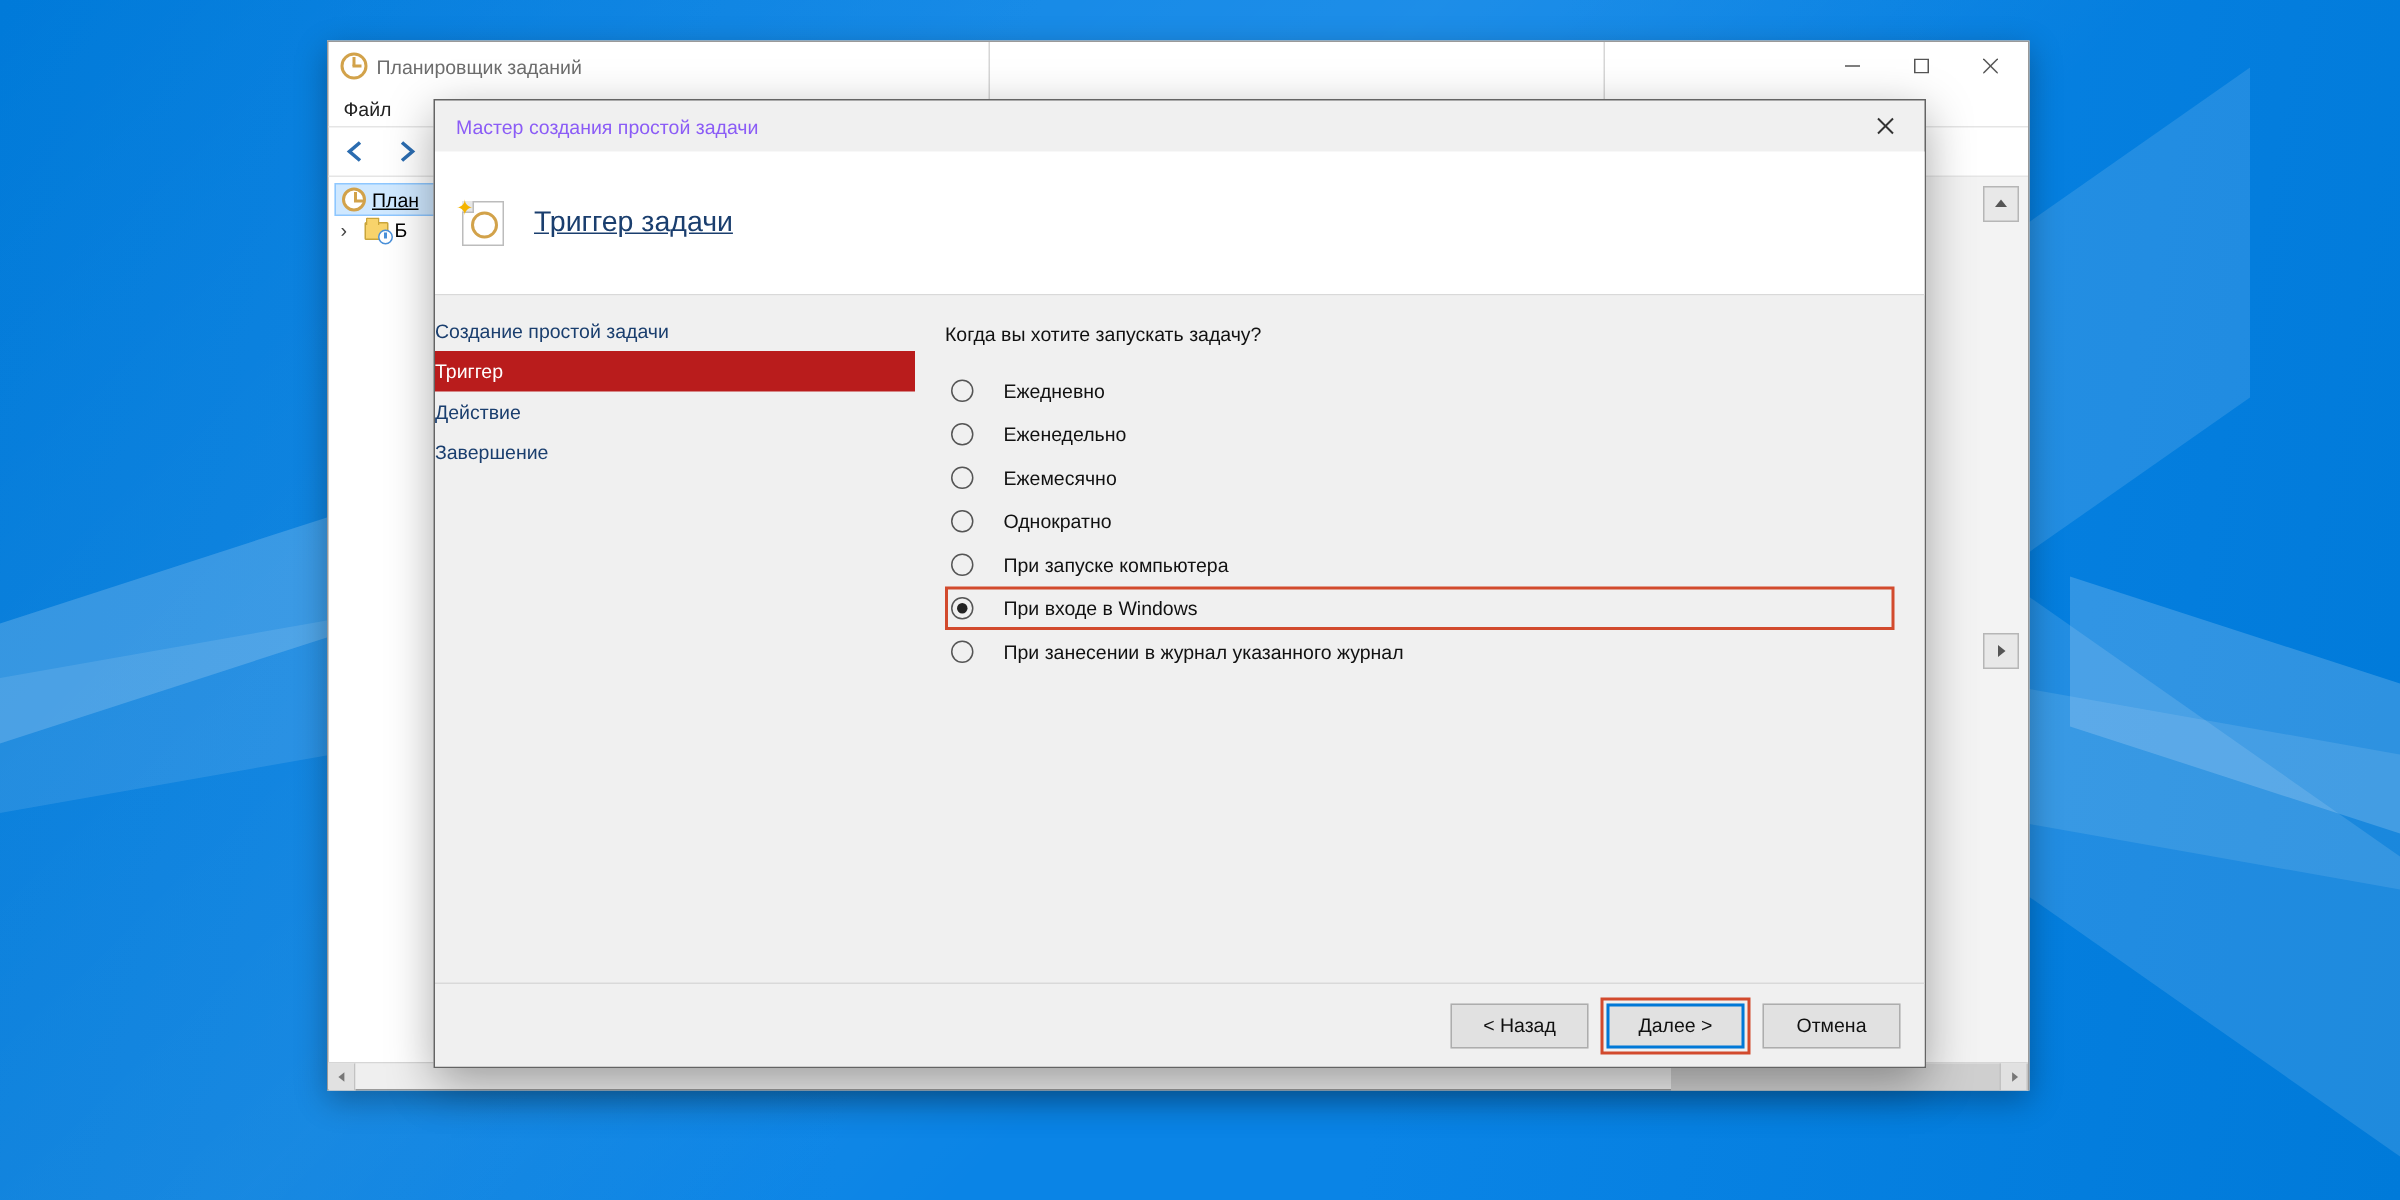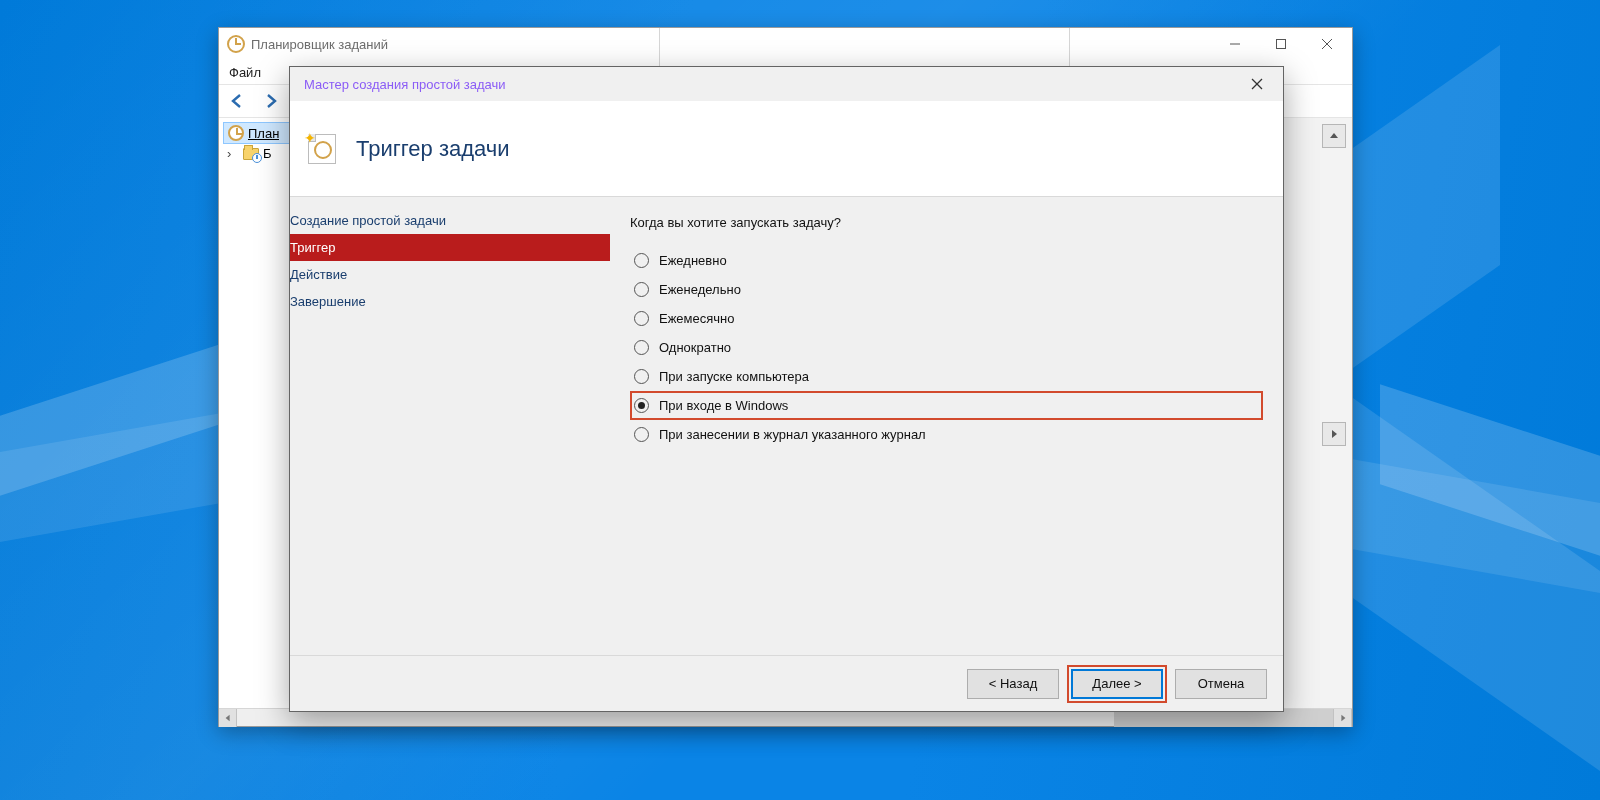--- a/index.html
+++ b/index.html
@@ -81,28 +81,28 @@
   .wizard-title{height:34px;display:flex;align-items:center;padding:0 6px 0 14px;color:#8b5cf6;}
   .wizard-title .t{flex:1;}
   .closebtn{width:40px;height:28px;display:flex;align-items:center;justify-content:center;}
   .closebtn svg{width:12px;height:12px;stroke:#333;stroke-width:1.3;}
   .wizard-header{height:96px;background:#fff;border-bottom:1px solid #d9d9d9;display:flex;align-items:center;padding-left:14px;gap:14px;}
   .hdr-icon{width:38px;height:38px;position:relative;}
   .hdr-icon .pg{position:absolute;left:4px;top:4px;width:28px;height:30px;background:#fff;border:1px solid #bcbcbc;}
   .hdr-icon .fold{position:absolute;left:4px;top:4px;width:8px;height:8px;background:#e7e7e7;border-right:1px solid #bcbcbc;border-bottom:1px solid #bcbcbc;}
   .hdr-icon .clock{position:absolute;left:10px;top:11px;width:18px;height:18px;border:2px solid #d2a24a;border-radius:50%;background:#fff;}
   .hdr-icon .spark{position:absolute;left:0;top:0;color:#f4b400;font-size:14px;}
-  .hdr-title{font-size:22px;color:#1a3e6e;}
+  .hdr-title{font-size:19px;color:#1a3e6e;text-decoration:underline;}
   .wizard-body{flex:1;display:flex;background:#f0f0f0;}
   .steps{width:320px;padding-top:10px;}
   .step{padding:6px 0;color:#1a3e6e;}
   .step.active{background:#b91c1c;color:#fff;}
   .options{flex:1;padding:18px 20px;}
   .prompt{color:#111;margin-bottom:16px;}
-  .opt{display:flex;align-items:center;gap:10px;padding:7px 4px;}
+  .opt{display:flex;align-items:center;gap:20px;padding:7px 4px;}
   .opt .radio{width:15px;height:15px;border:1.6px solid #555;border-radius:50%;display:flex;align-items:center;justify-content:center;flex:0 0 15px;}
   .opt.selected .radio::after{content:"";width:7px;height:7px;background:#222;border-radius:50%;}
   .opt-label{color:#111;}
   .opt.highlight{border:2px solid #d24a2d;padding:5px 2px;}
   .wizard-footer{height:56px;border-top:1px solid #d9d9d9;display:flex;align-items:center;justify-content:flex-end;gap:12px;padding-right:16px;background:#f0f0f0;}
   .btn{min-width:92px;height:30px;background:#e1e1e1;border:1px solid #adadad;display:flex;align-items:center;justify-content:center;color:#111;}
   .btn.primary{background:#e1e1e1;border:1px solid #0078d7;box-shadow:inset 0 0 0 1px #0078d7;}
   .btn.primary.hl{outline:2px solid #d24a2d;outline-offset:2px;}
 
   

